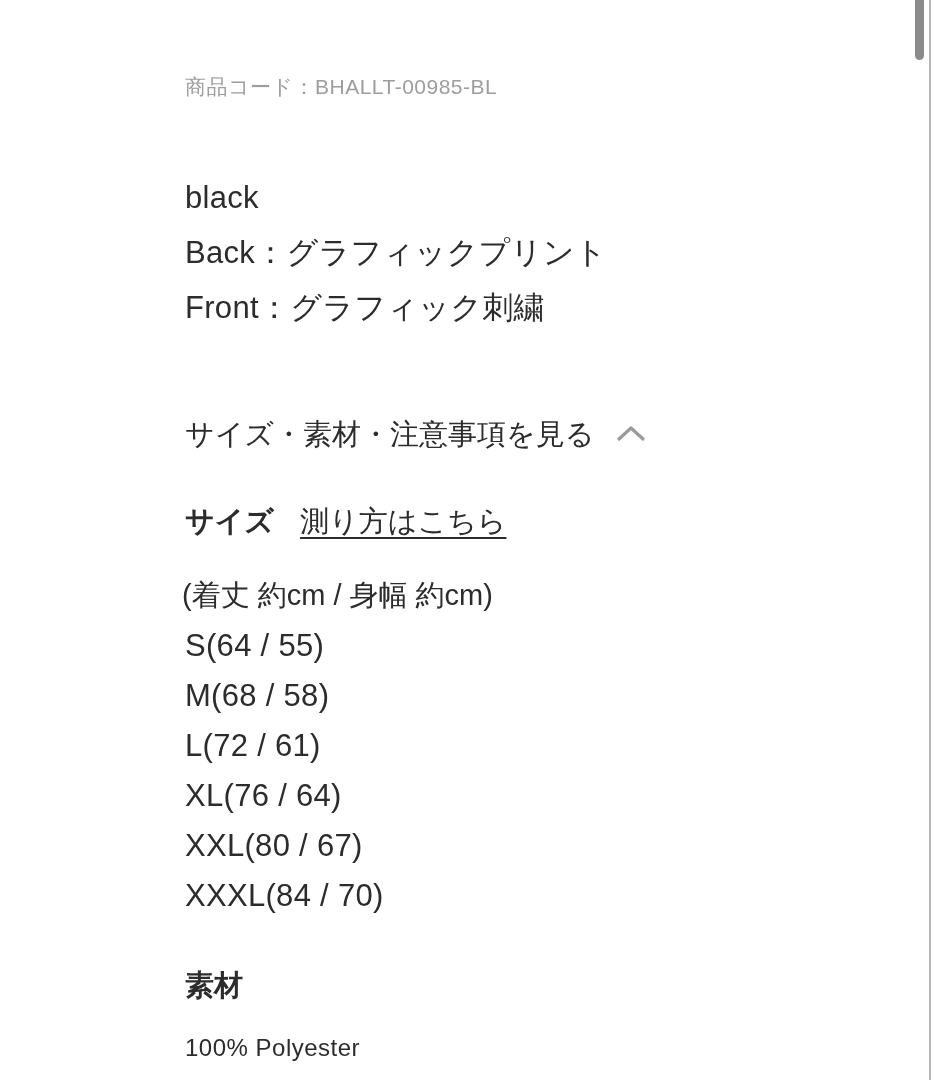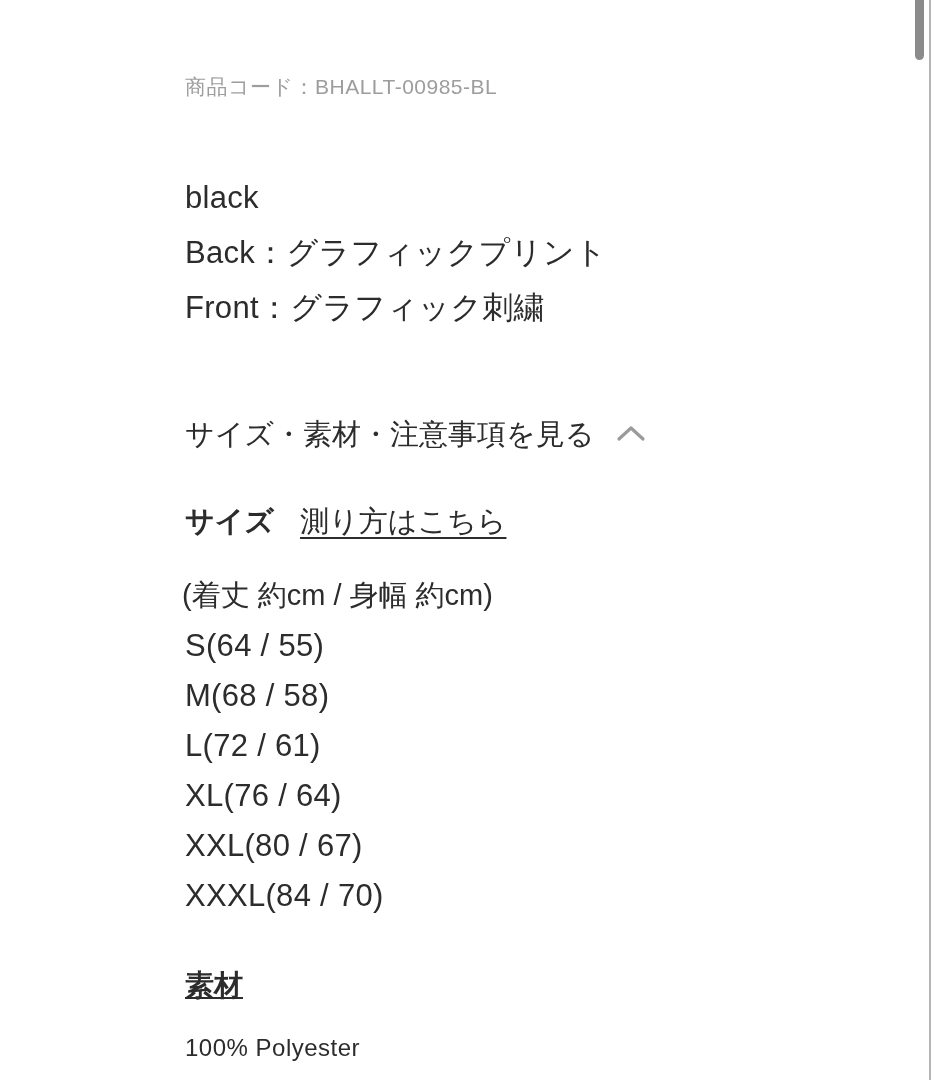--- a/index.html
+++ b/index.html
@@ -80,21 +80,20 @@
     font-size: 31px;
     letter-spacing: 0.3px;
   }
   .size-list li { line-height: 50px; height: 50px; }
 
   .material-title {
     top: 966px;
     height: 38px;
     line-height: 38px;
     font-size: 29px;
-    text-decoration: underline;
   }
   .material-value {
     top: 1028px;
     height: 40px;
     line-height: 40px;
     font-size: 24px;
     letter-spacing: 0.5px;
   }
 
   .edge-line {

